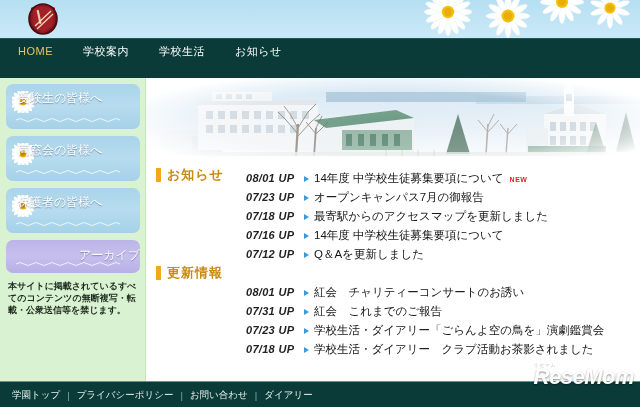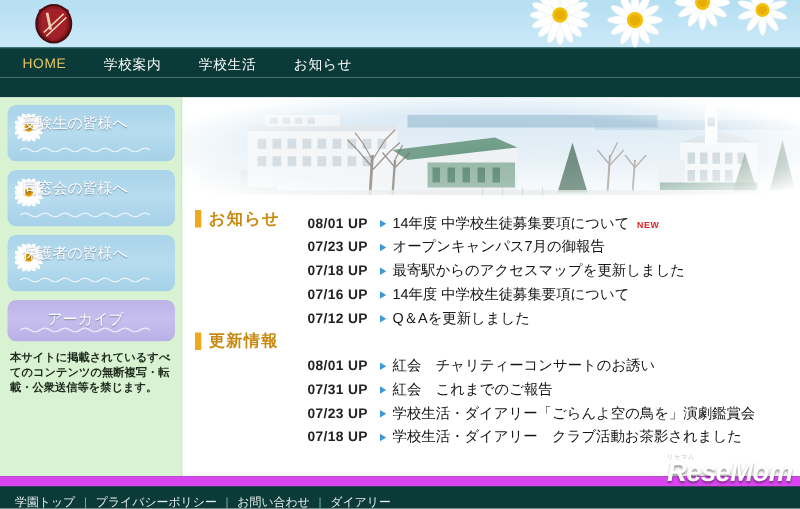--- a/index.html
+++ b/index.html
@@ -78,21 +78,21 @@
     overflow: hidden;
   }
   .side-btn.blue { background: linear-gradient(to bottom,#a9d4ea 0%,#b7dcef 48%,#a5d1e8 100%); }
   .side-btn.purple { background: linear-gradient(to bottom,#bcb4e8 0%,#c6bfee 48%,#b8b0e5 100%); height: 33px; }
   .side-btn .daisy-ic { position: absolute; left: 6px; top: 7px; width: 22px; height: 22px; }
   .side-btn .lbl {
     font-size: 12px; color: #ffffff; white-space: nowrap;
     text-shadow: 0 1px 1px rgba(60,80,110,.55);
     position: absolute; left: 12px; top: 6px;
   }
-  .side-btn.purple .lbl { left: 0; width: 134px; text-align: left; top: 7px; padding-left: 32px; }
+  .side-btn.purple .lbl { left: 0; width: 134px; text-align: right; top: 7px; }
   .side-btn .wave {
     position: absolute; left: 10px; right: 10px; bottom: 7px; height: 5px;
     opacity: .75;
   }
   .disclaimer {
     margin-top: 4px; padding: 0 2px;
     font-size: 9px; line-height: 12px; color: #1d2a1d;
     font-weight: bold;
   }
 
@@ -121,40 +121,40 @@
 
   .news-list { position: absolute; left: 100px; top: 93px; width: 394px; }
   .upd-list  { position: absolute; left: 100px; top: 207px; width: 394px; }
 
   .news-row {
     display: flex; align-items: baseline;
     height: 19px; white-space: nowrap; cursor: pointer;
   }
   .news-date {
     font-size: 11px; color: #222222; font-weight: bold;
-    width: 56px; flex: none; letter-spacing: .3px;
+    width: 56px; flex: none; letter-spacing: .3px; font-style: italic;
   }
   .tri {
     display: inline-block; width: 0; height: 0;
     border-left: 5px solid #3a9ad9;
     border-top: 3.5px solid transparent;
     border-bottom: 3.5px solid transparent;
     margin: 0 5px 0 2px;
   }
   .news-title { font-size: 11.5px; color: #141414; }
   .badge-new {
     font-size: 7px; font-weight: bold; color: #e02020;
     margin-left: 6px; letter-spacing: .5px; vertical-align: 1px;
   }
 
   
   .footer {
     position: absolute; left: 0; top: 381px; width: 640px; height: 26px;
     background: #0b3b38;
-    border-top: 8px solid #d946ef;
+    border-top: 1px solid #d946ef;
   }
   .footer-links {
     position: absolute; left: 12px; top: 7px;
     display: flex; align-items: center;
     font-size: 9.5px; color: #e6efee; white-space: nowrap;
   }
   .footer-links span.lnk { cursor: pointer; }
   .footer-links span.sep { margin: 0 7px; color: #7fa9a4; }
   .copyright {
     position: absolute; right: 10px; top: 8px;

